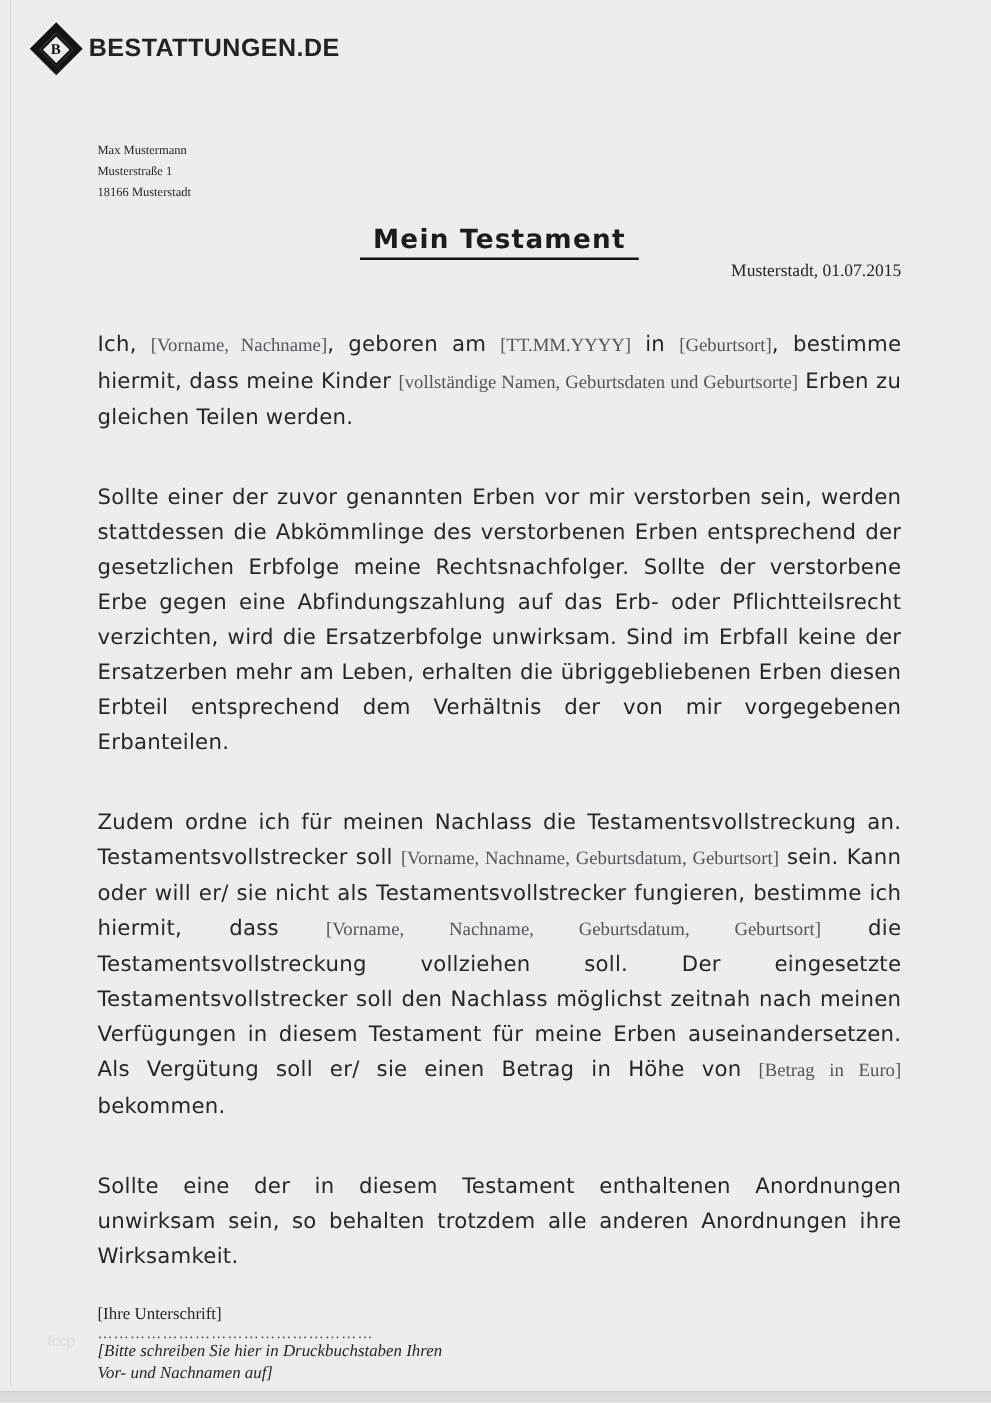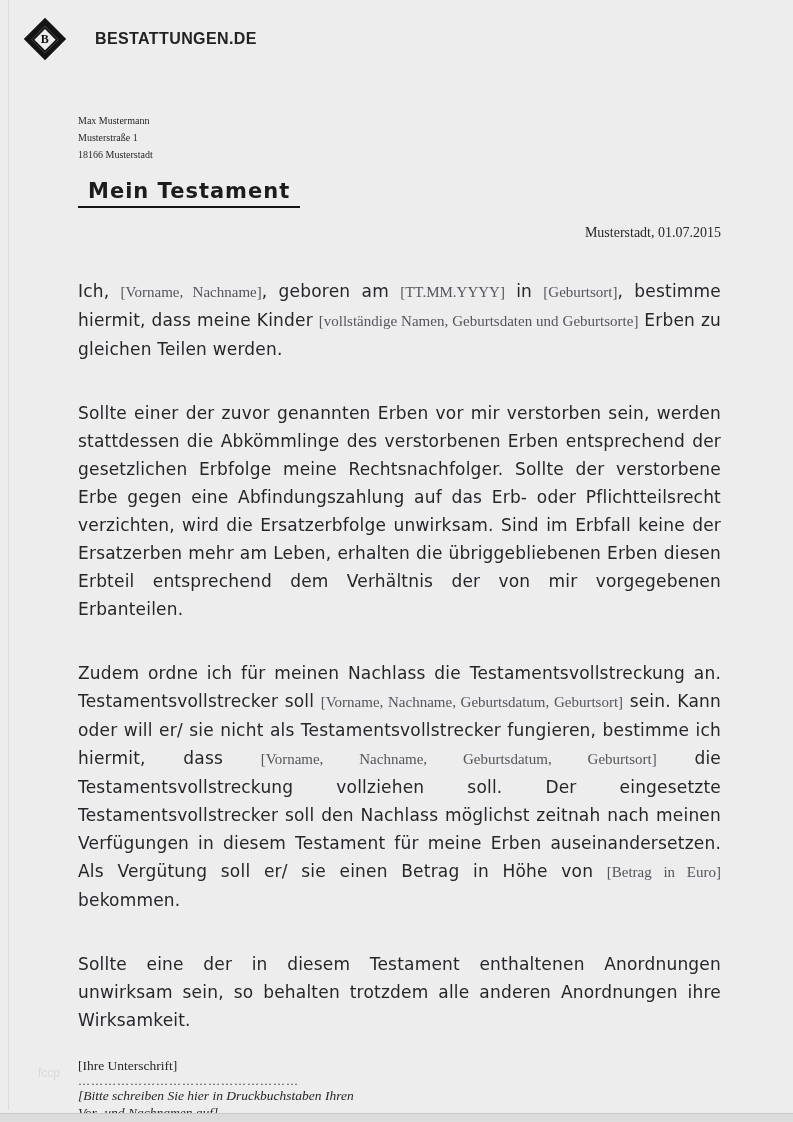--- a/index.html
+++ b/index.html
@@ -39,38 +39,38 @@
     display:flex; align-items:center; justify-content:center;
     border:2px solid #141414;
   }
   .logo-b {
     transform:rotate(-45deg);
     font-family:"Liberation Serif","DejaVu Serif",serif;
     font-weight:700; font-size:12px; color:#111;
   }
   .brand-name {
     font-family:"Liberation Sans","DejaVu Sans",sans-serif;
-    font-size:16px; font-weight:600; letter-spacing:0.4px; color:#222;margin-left:24px;
+    font-size:20px; font-weight:600; letter-spacing:0.4px; color:#222;
   }
 
   
   .content {
     position:absolute; top:0; left:78px; width:643px;
   }
   .sender { margin-top:112px; font-size:10px; line-height:17px; color:#26262a; }
-  .title-row { text-align:left; margin-top:16px; }
+  .title-row { text-align:center; margin-top:16px; }
   .doc-title {
     display:inline-block;
     font-family:cursive,"DejaVu Sans",sans-serif;
     font-size:21px; font-weight:700; letter-spacing:1px;
     color:#1c1c1c;
     border-bottom:2px solid #141414;
     padding:0 10px 3px;
   }
-  .date-line { text-align:right; margin-top:17px; font-size:14px; color:#26262a; }
+  .date-line { text-align:right; margin-top:2px; font-size:14px; color:#26262a; }
 
   .para {
     margin-top:36px;
     font-family:cursive,"DejaVu Sans",sans-serif;
     font-size:17px; line-height:28px;
     text-align:justify;
     color:#26262a;
     letter-spacing:0.2px;
   }
   .ph {

